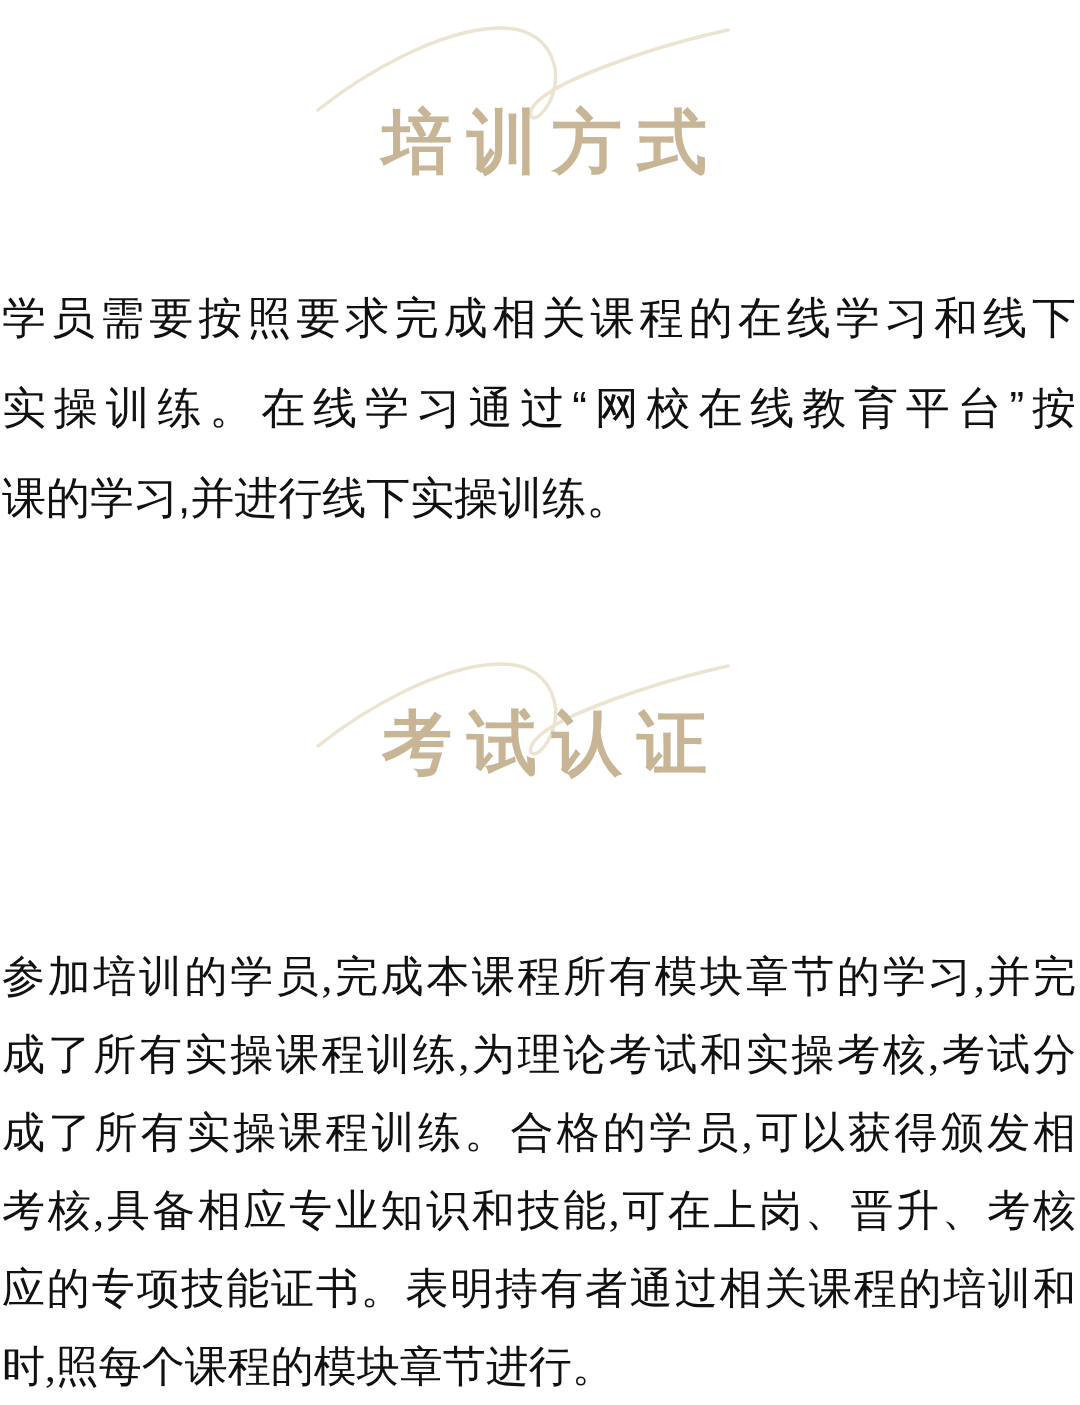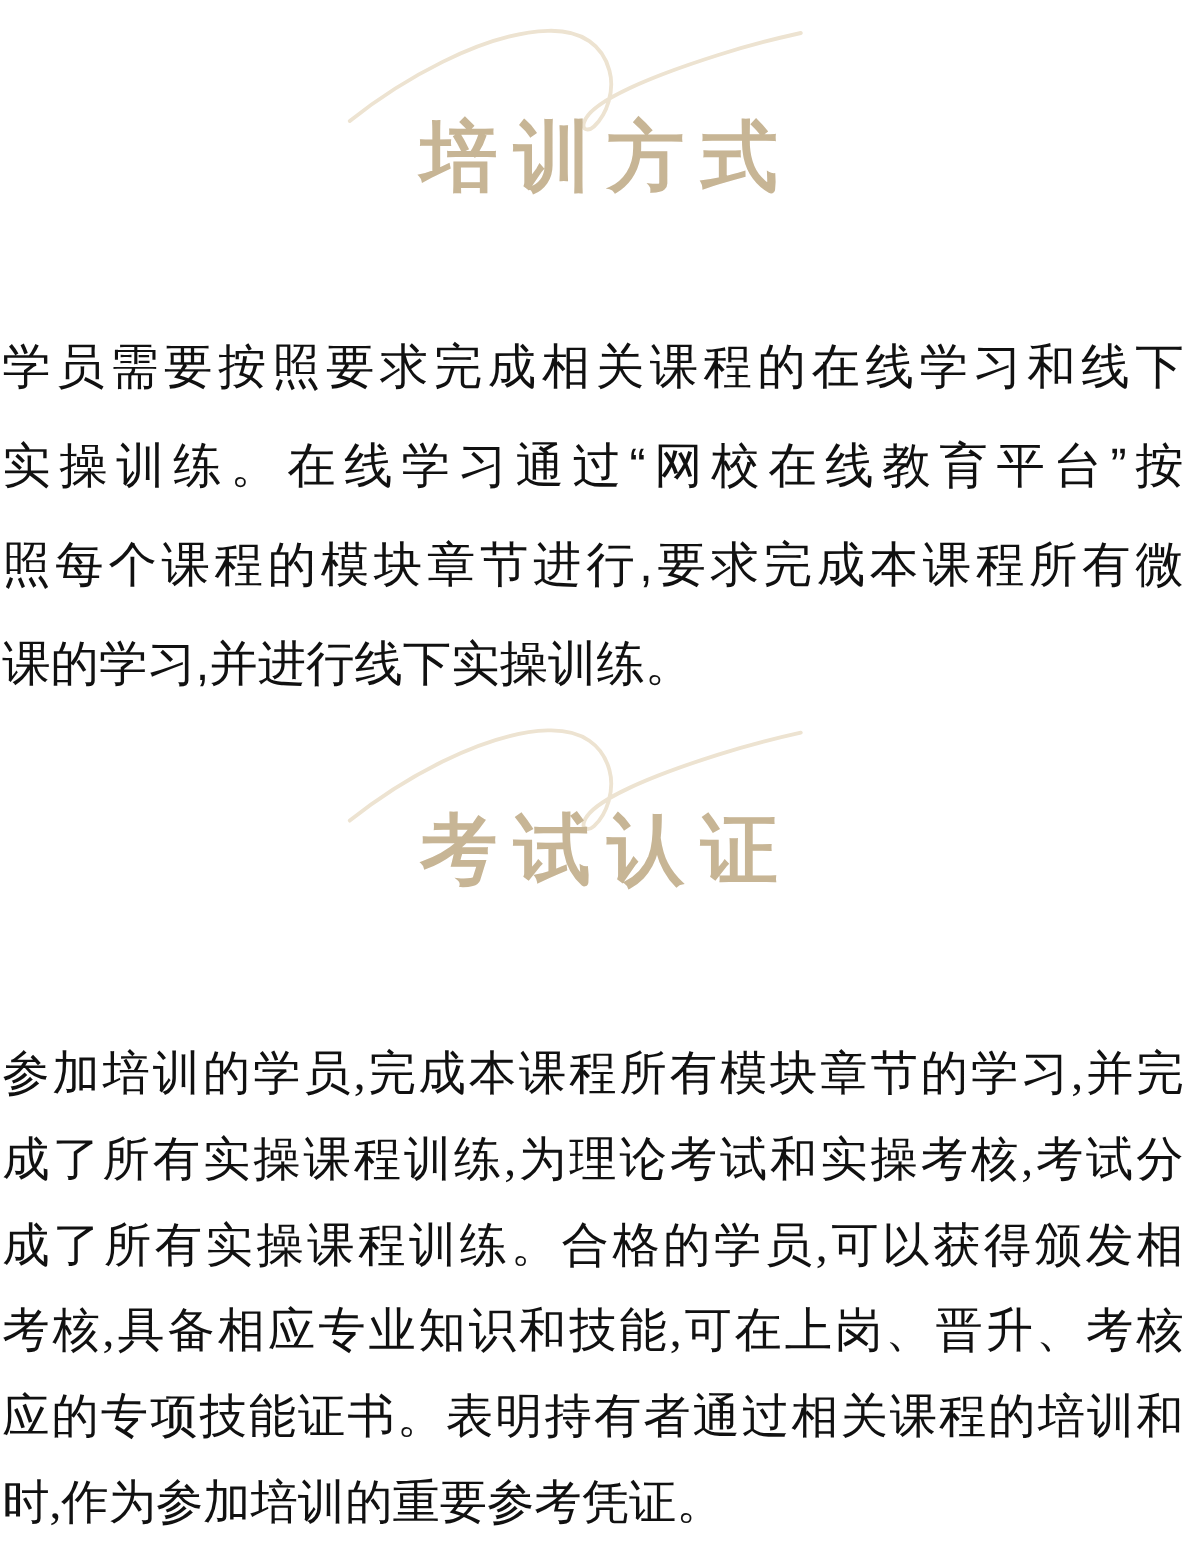--- a/index.html
+++ b/index.html
@@ -38,30 +38,30 @@
     font-size: 70px;
     line-height: 84px;
     font-weight: bold;
     color: #c7b595;
     letter-spacing: 15px;
     padding-left: 24px; 
     margin: 0;
     z-index: 2;
   }
   .title-1 { top: 100px; }
-  .title-2 { top: 730px; }
+  .title-2 { top: 707px; font-family: Liberation Mono, monospace; }
   .para {
     position: absolute;
     left: 2px;
     right: 4px;
     color: #111111;
     z-index: 1;
   }
   .para-1 {
-    top: 289px;
+    top: 273px;
     font-size: 44px;
   }
   .para-1 .line { height: 90px; line-height: 90px; }
   .para-2 {
     top: 938px;
     font-size: 43px;
   }
   .para-2 .line { height: 78px; line-height: 78px; font-family: Liberation Serif, serif; }
   .line {
     text-align: justify;
@@ -86,37 +86,36 @@
              C 261,60 254,82 242,93
              C 237,97.5 230.5,96.5 233,89
              C 239,70 295,47 355,28
              C 383,19 412,12 430,8"></path>
   </svg>
   <h1 class="section-title title-1">培训方式</h1>
 
   <div class="para para-1">
     <div class="line">学员需要按照要求完成相关课程的在线学习和线下</div>
     <div class="line">实操训练。在线学习通过“网校在线教育平台”按</div>
-    <div class="line">照每个课程的模块章节进行,要求完成本课程所有微</div>
     <div class="line last">课的学习,并进行线下实操训练。</div>
   </div>
 
   <svg class="swoosh s2" viewBox="0 0 440 100" aria-hidden="true">
     <path d="M 20,88
              C 65,52 140,8 200,6
              C 232,5 250,20 256,42
              C 261,60 254,82 242,93
              C 237,97.5 230.5,96.5 233,89
              C 239,70 295,47 355,28
              C 383,19 412,12 430,8"></path>
   </svg>
   <h1 class="section-title title-2">考试认证</h1>
 
   <div class="para para-2">
     <div class="line">参加培训的学员,完成本课程所有模块章节的学习,并完</div>
     <div class="line">成了所有实操课程训练,为理论考试和实操考核,考试分</div>
     <div class="line">成了所有实操课程训练。合格的学员,可以获得颁发相</div>
     <div class="line">考核,具备相应专业知识和技能,可在上岗、晋升、考核</div>
     <div class="line">应的专项技能证书。表明持有者通过相关课程的培训和</div>
-    <div class="line last">时,作为参加培训的重要参考凭证。</div>
+    <div class="line last">时,照每个课程的模块章节进行。</div>
   </div>
 
 </div>
 
 </body></html>

